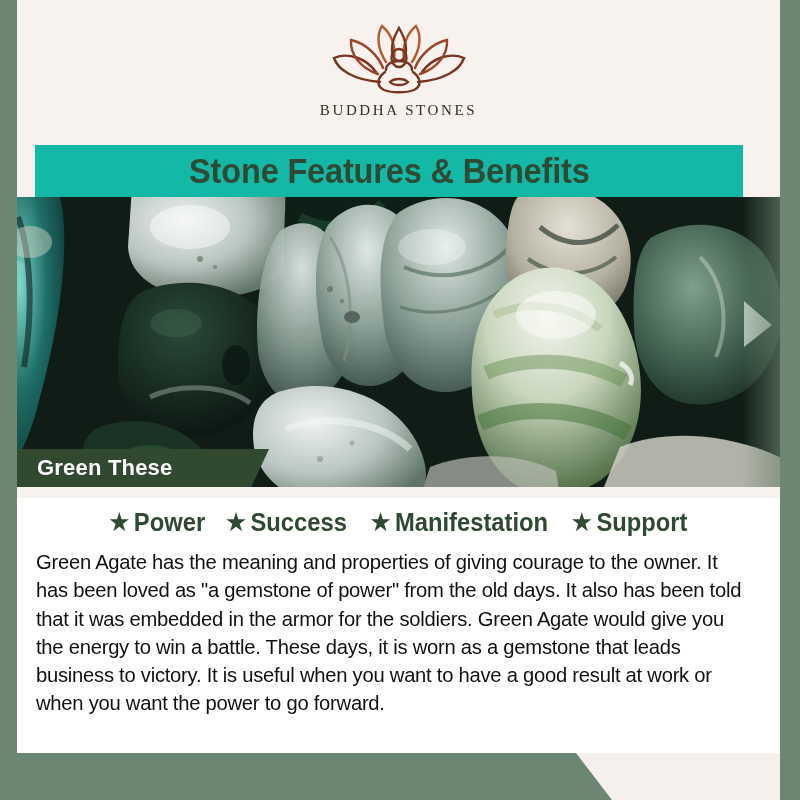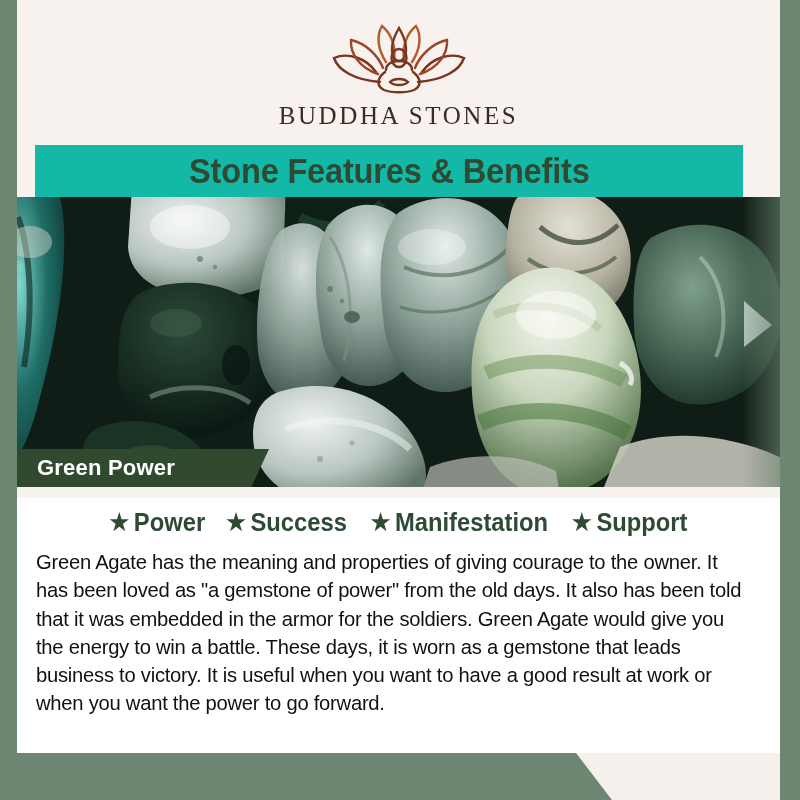--- a/index.html
+++ b/index.html
@@ -74,21 +74,21 @@
     margin-top: 16px;
     width: 150px;
     height: 78px;
     display: flex;
     align-items: center;
     justify-content: center;
   }
   .brand-name {
     margin-top: 2px;
     font-family: "Liberation Serif", serif;
-    font-size: 25px;
+    font-size: 15px;
     letter-spacing: 2.6px;
     color: #3b2b26;
     font-weight: 400;
   }
   .title-band {
     position: absolute;
     bottom: 0; left: 18px;
     width: 708px;
     height: 52px;
     background: #14b8a6;
@@ -339,21 +339,21 @@
       <path d="M620 250 C680 226 760 244 800 272 L800 300 L600 300 Z" fill="#cfcec2" opacity="0.85"></path>
       <path d="M430 270 C470 254 520 256 556 274 L560 300 L420 300 Z" fill="#b9bcb2" opacity="0.7"></path>
 
       <rect x="742" y="0" width="58" height="290" fill="url(#fadeR)"></rect>
       <rect x="780" y="0" width="20" height="290" fill="#6d8672"></rect>
       <rect x="0" y="0" width="17" height="290" fill="#6d8672"></rect>
     </svg>
   </div>
 
   <div class="stone-banner">
-    <span class="stone-banner-label">Green Power</span>
+    <span class="stone-banner-label">Green These</span>
   </div>
 
   <div class="body-panel">
     <div class="body-top-strip"></div>
 
     <div class="features">
       <div class="feature">
         <span class="star">★</span>
         <span>Power</span>
       </div>

